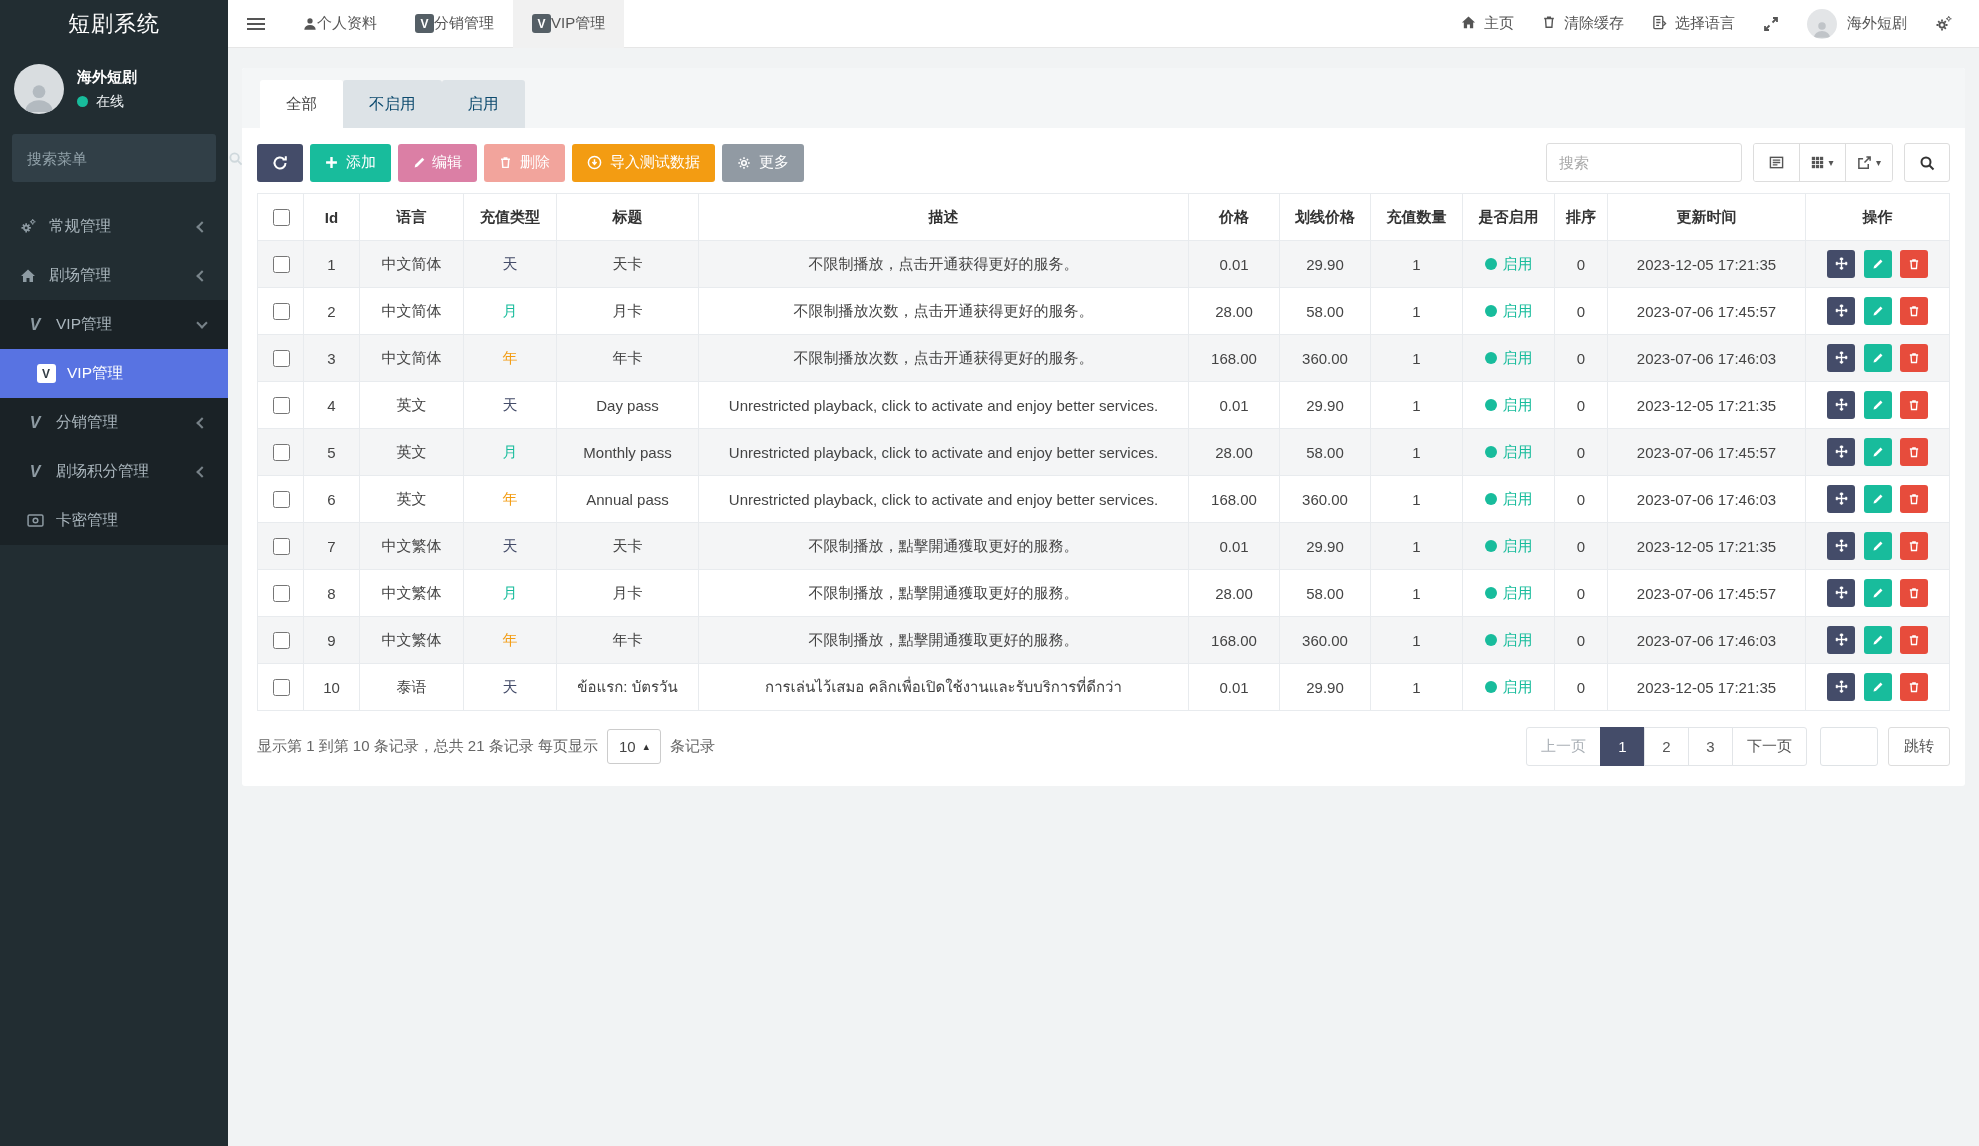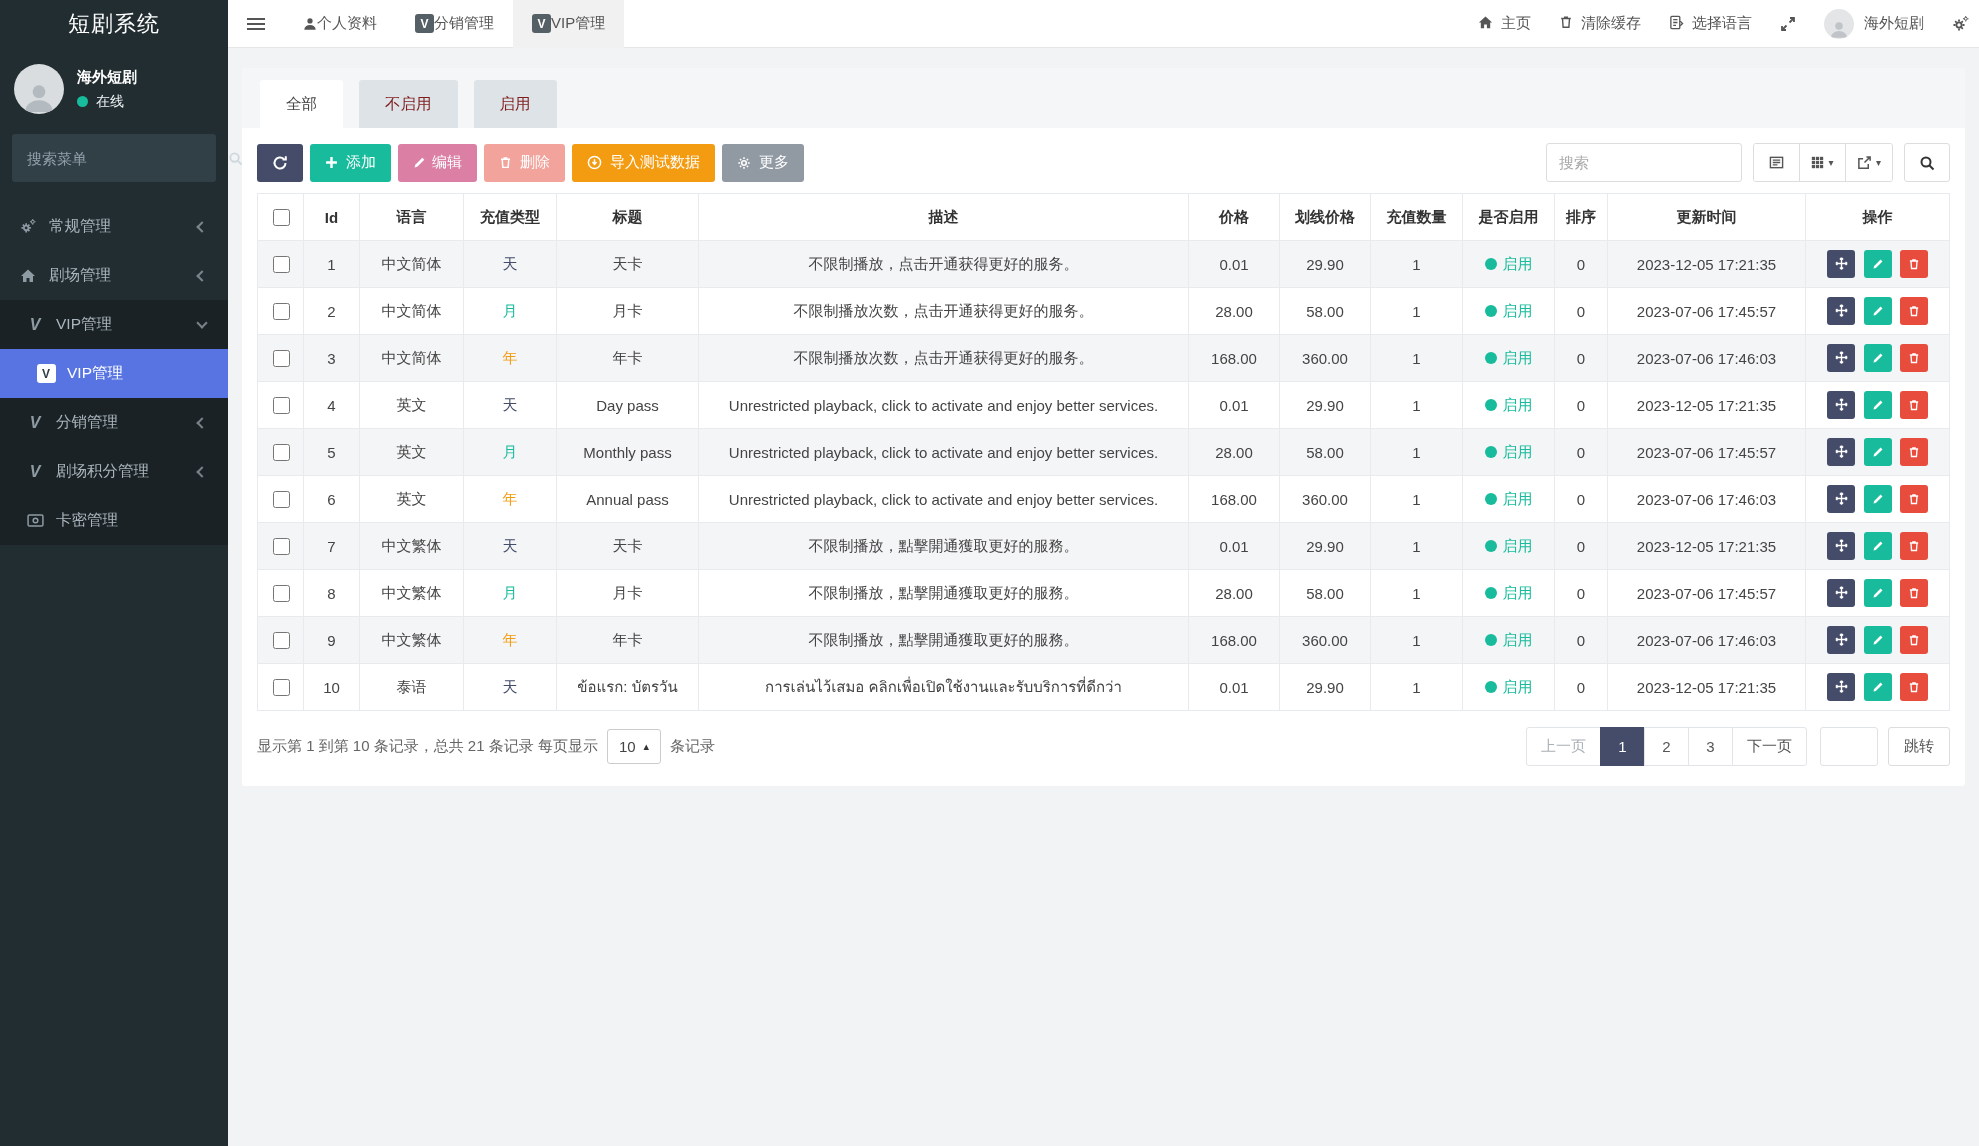--- a/index.html
+++ b/index.html
@@ -37,30 +37,30 @@
 
   
   .main { flex:1; display:flex; flex-direction:column; }
   .navbar { height:48px; background:#fff; display:flex; align-items:center; border-bottom:1px solid #e6e6e6; color:#555; }
   .hamburger { padding:0 19px; display:flex; flex-direction:column; gap:3px; cursor:pointer; height:48px; justify-content:center; }
   .hamburger i { width:18px; height:2px; background:#555; }
   .nav-tabs { display:flex; height:48px; }
   .nav-tab { display:flex; align-items:center; padding:0 19px; font-size:15px; color:#555; cursor:pointer; }
   .nav-tab.active { background:#f1f1f1; }
   .nav-tab .ico { color:#555; display:flex; }
-  .nav-right { margin-left:auto; display:flex; align-items:center; gap:28px; padding-right:9px; font-size:15px; color:#555; }
+  .nav-right { margin-left:auto; display:flex; align-items:center; gap:28px; padding-right:26px; font-size:15px; color:#555; }
   .nav-right .nav-link { display:flex; align-items:center; gap:8px; cursor:pointer; }
   .avatar-sm { width:30px; height:30px; border-radius:50%; background:#e3e5e7; display:flex; align-items:flex-end; justify-content:center; overflow:hidden; color:#c0c4c8; }
   .nav-user { display:flex; align-items:center; gap:10px; cursor:pointer; }
 
   
   .content { flex:1; padding:20px 14px 0; }
   .panel { background:#fff; border-radius:3px; }
-  .tab-strip { background:#f4f6f7; display:flex; gap:16px; padding:12px 18px 0; border-radius:3px 3px 0 0; }
-  .filter-tab { height:48px; padding:0 26px; display:flex; align-items:center; font-size:15.5px; border-radius:3px 3px 0 0; background:#dde3e7; color:#7f1d1d; cursor:pointer; }
+  .tab-strip { background:#f4f6f7; display:flex; gap:0; padding:12px 18px 0; border-radius:3px 3px 0 0; }
+  .filter-tab { height:48px; padding:0 26px; display:flex; align-items:center; font-size:15.5px; border-radius:3px 3px 0 0; background:#dde3e7; color:#0c4a6e; cursor:pointer; }
   .filter-tab.active { background:#fff; color:#444; }
   .panel-body { padding:15px 15px 20px; }
 
   
   .toolbar { display:flex; align-items:center; margin-bottom:11px; }
   .tb-left { display:flex; gap:7px; }
   .btn { height:38px; border:0; border-radius:3px; color:#fff; font-size:15px; display:inline-flex; align-items:center; gap:8px; padding:0 15px; cursor:pointer; font-family:inherit; }
   .btn .ico { display:flex; }
   .btn-refresh { background:#444c69; width:46px; justify-content:center; padding:0; }
   .btn-add { background:#18bc9c; }

